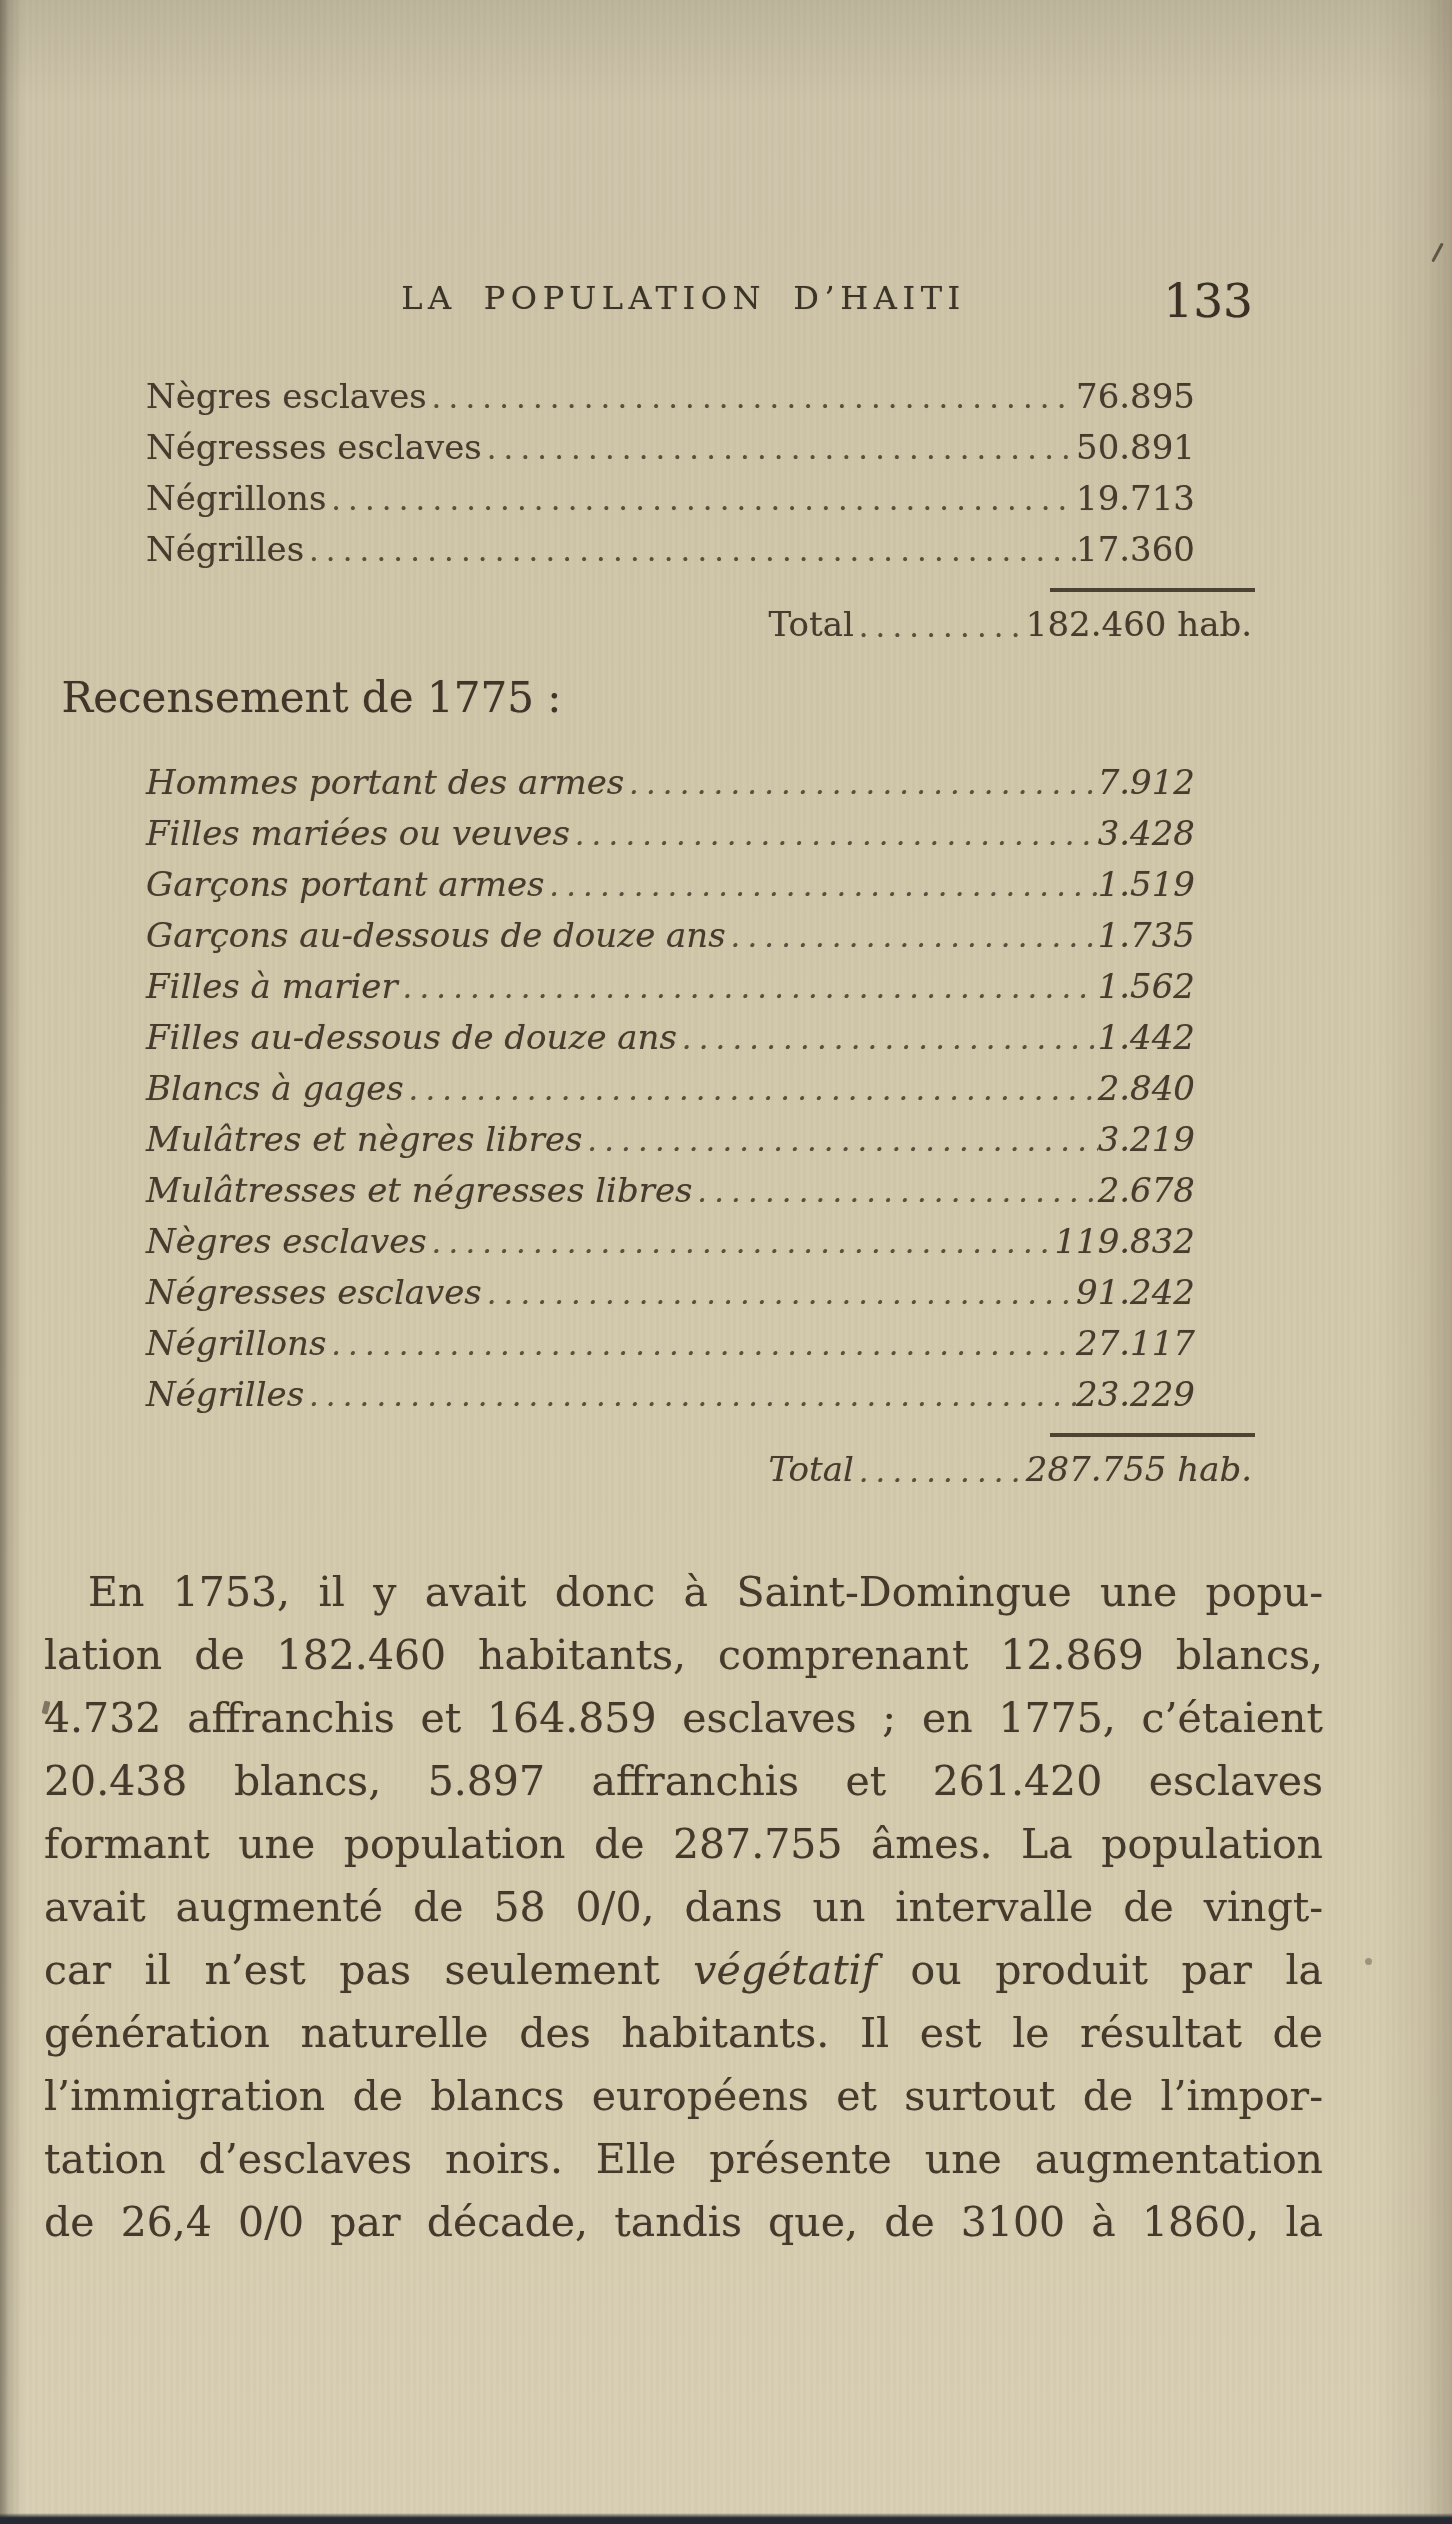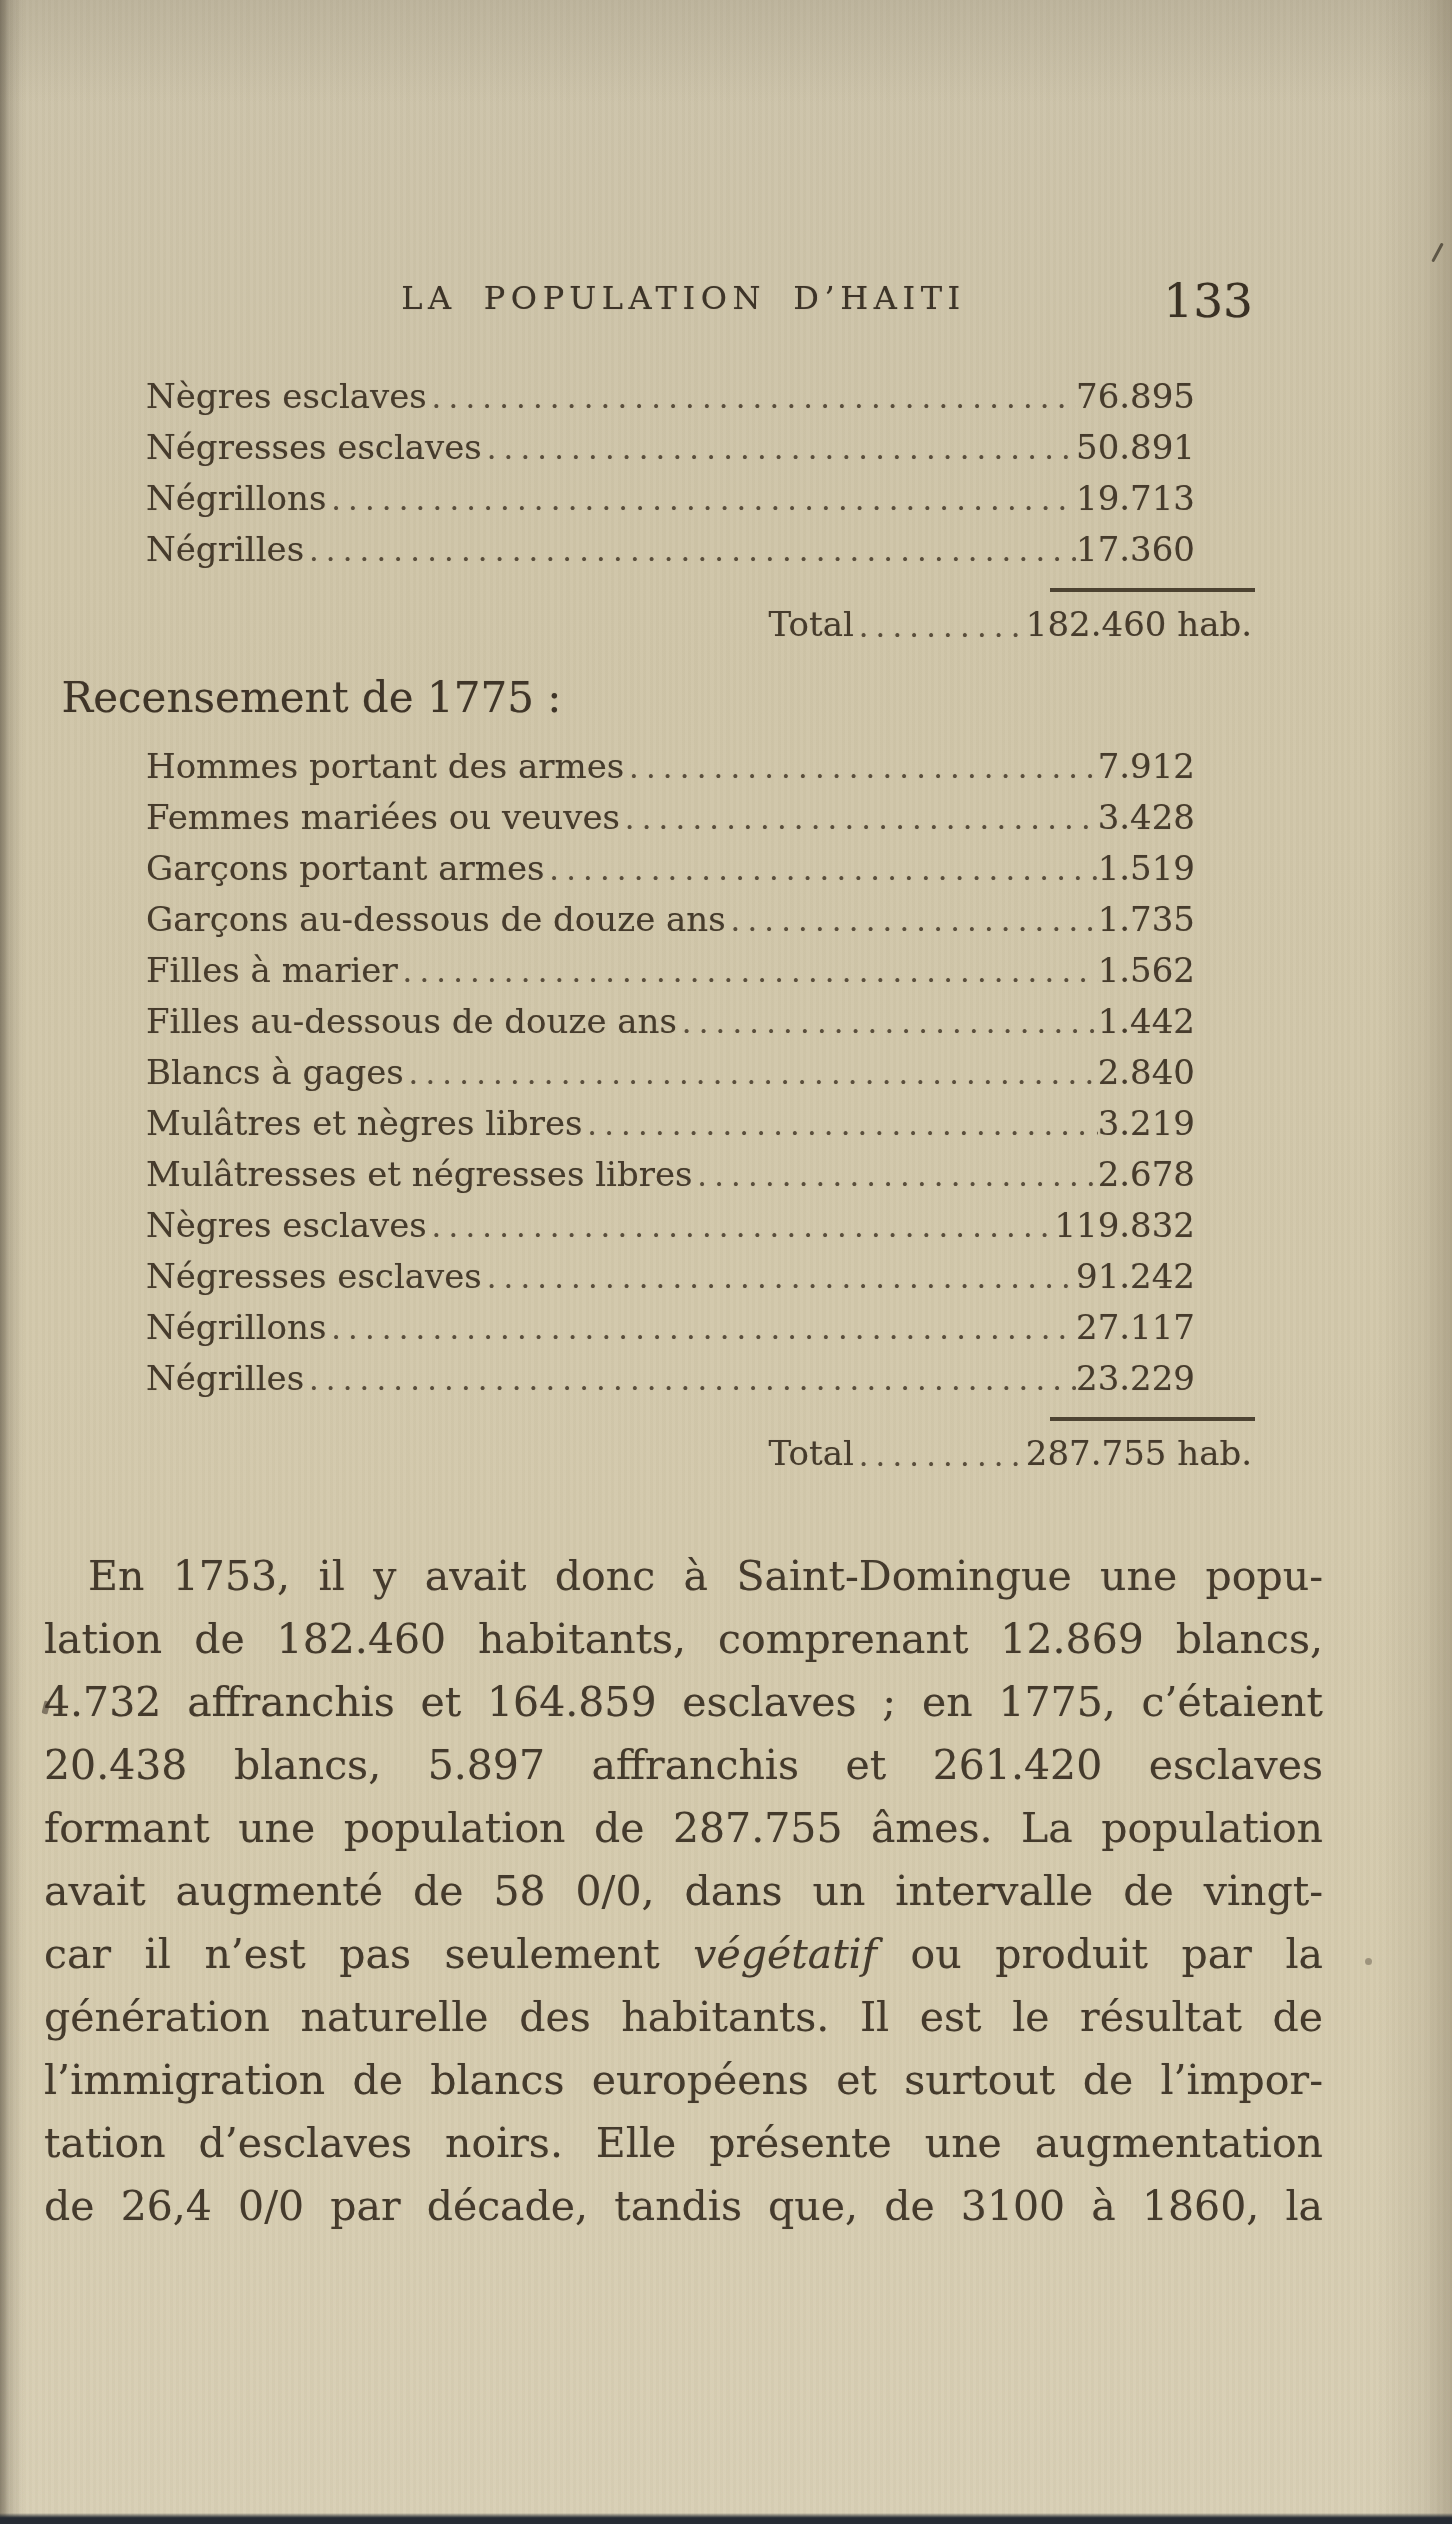--- a/index.html
+++ b/index.html
@@ -54,21 +54,21 @@
     right:70px; top:-6.4px;
     font-size:47px;
     color:#3a3124;
     text-shadow:0 0 0.8px rgba(58,49,36,0.4);
   }
   
   .census{
     margin-left:102px; 
   }
   .census-1753{ margin-top:55px; }
-  .census-1775{ margin-top:24px; }
+  .census-1775{ margin-top:40px;font-style:italic; }
   .row{
     display:flex; align-items:baseline;
     height:51px;
     font-size:34px;
     white-space:nowrap;
     text-shadow:0 0 0.8px rgba(70,59,44,0.35);
   }
   .row .label{ flex:0 0 auto; }
   .leader{
     flex:1 1 auto; min-width:0;
@@ -174,21 +174,21 @@
   <h2 class="section-heading" style="font-weight:normal;">Recensement de 1775 :</h2>
 
   <section class="census census-1775">
     <div>
         <div class="row">
           <span class="label">Hommes portant des armes</span>
           <span class="leader">......................................................................</span>
           <span class="value">7.912</span>
         </div>
         <div class="row">
-          <span class="label">Femmes mariées ou veuves</span>
+          <span class="label">Filles mariées ou veuves</span>
           <span class="leader">......................................................................</span>
           <span class="value">3.428</span>
         </div>
         <div class="row">
           <span class="label">Garçons portant armes</span>
           <span class="leader">......................................................................</span>
           <span class="value">1.519</span>
         </div>
         <div class="row">
           <span class="label">Garçons au-dessous de douze ans</span>

